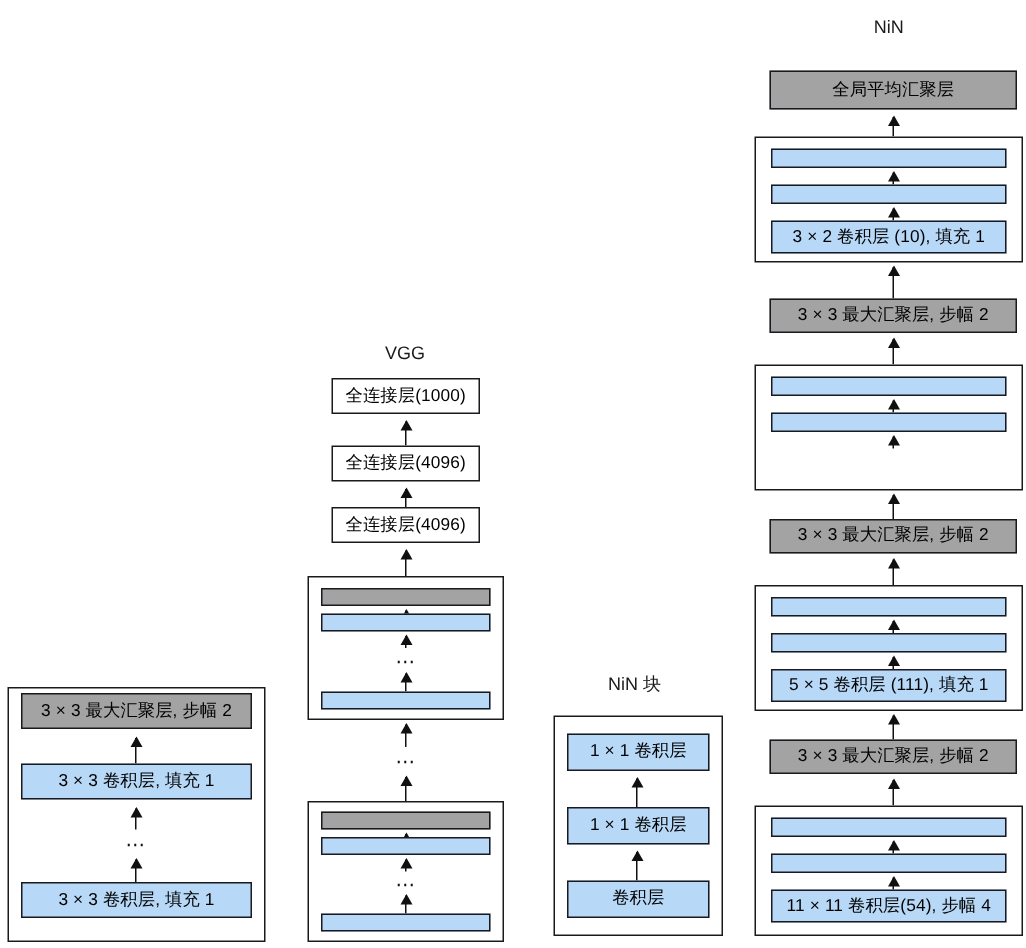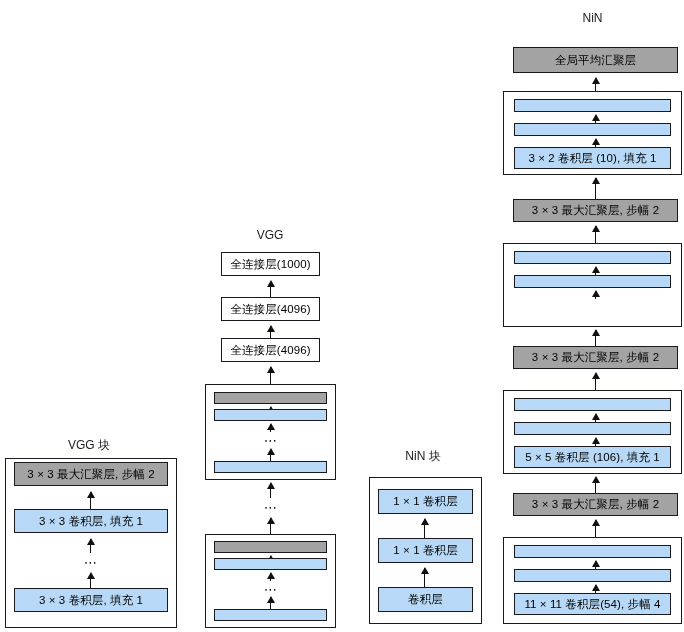--- a/index.html
+++ b/index.html
@@ -71,21 +71,20 @@
     color:#111;
     text-align:center;
     white-space:nowrap;
   }
 </style>
 </head>
 <body>
 
 <div class="canvas">
 
-  <div class="title" style="left:0px;top:438px;width:178px;">VGG 块</div>
 
   <div class="outer" style="left:5px;top:458px;width:172px;height:170px;"></div>
 
   <div class="box dark" style="left:14px;top:462px;width:154px;height:24px;">3 × 3 最大汇聚层, 步幅 2</div>
   <div class="arrow" style="left:90px;top:492px;height:17px;"></div>
   <div class="box light" style="left:14px;top:509px;width:154px;height:24px;">3 × 3 卷积层, 填充 1</div>
   <div class="arrow" style="left:90px;top:539px;height:14px;"></div>
   <div class="dots" style="left:60px;top:558px;width:62px;">⋯</div>
   <div class="arrow" style="left:90px;top:573px;height:15px;"></div>
   <div class="box light" style="left:14px;top:588px;width:154px;height:24px;">3 × 3 卷积层, 填充 1</div>
@@ -155,21 +154,21 @@
   <div class="arrow" style="left:595px;top:330px;height:16px;"></div>
 
   <div class="box dark" style="left:513px;top:346px;width:165px;height:23px;">3 × 3 最大汇聚层, 步幅 2</div>
   <div class="arrow" style="left:595px;top:373px;height:17px;"></div>
 
   <div class="outer" style="left:503px;top:390px;width:179px;height:84px;"></div>
   <div class="box light" style="left:514px;top:398px;width:157px;height:13px;"></div>
   <div class="arrow" style="left:595px;top:414px;height:8px;"></div>
   <div class="box light" style="left:514px;top:422px;width:157px;height:13px;"></div>
   <div class="arrow" style="left:595px;top:438px;height:8px;"></div>
-  <div class="box light" style="left:514px;top:446px;width:157px;height:22px;">5 × 5 卷积层 (106), 填充 1</div>
+  <div class="box light" style="left:514px;top:446px;width:157px;height:22px;">5 × 5 卷积层 (111), 填充 1</div>
   <div class="arrow" style="left:595px;top:477px;height:16px;"></div>
 
   <div class="box dark" style="left:513px;top:493px;width:165px;height:23px;">3 × 3 最大汇聚层, 步幅 2</div>
   <div class="arrow" style="left:595px;top:520px;height:17px;"></div>
 
   <div class="outer" style="left:503px;top:537px;width:179px;height:87px;"></div>
   <div class="box light" style="left:514px;top:545px;width:157px;height:13px;"></div>
   <div class="arrow" style="left:595px;top:561px;height:8px;"></div>
   <div class="box light" style="left:514px;top:569px;width:157px;height:13px;"></div>
   <div class="arrow" style="left:595px;top:585px;height:8px;"></div>

